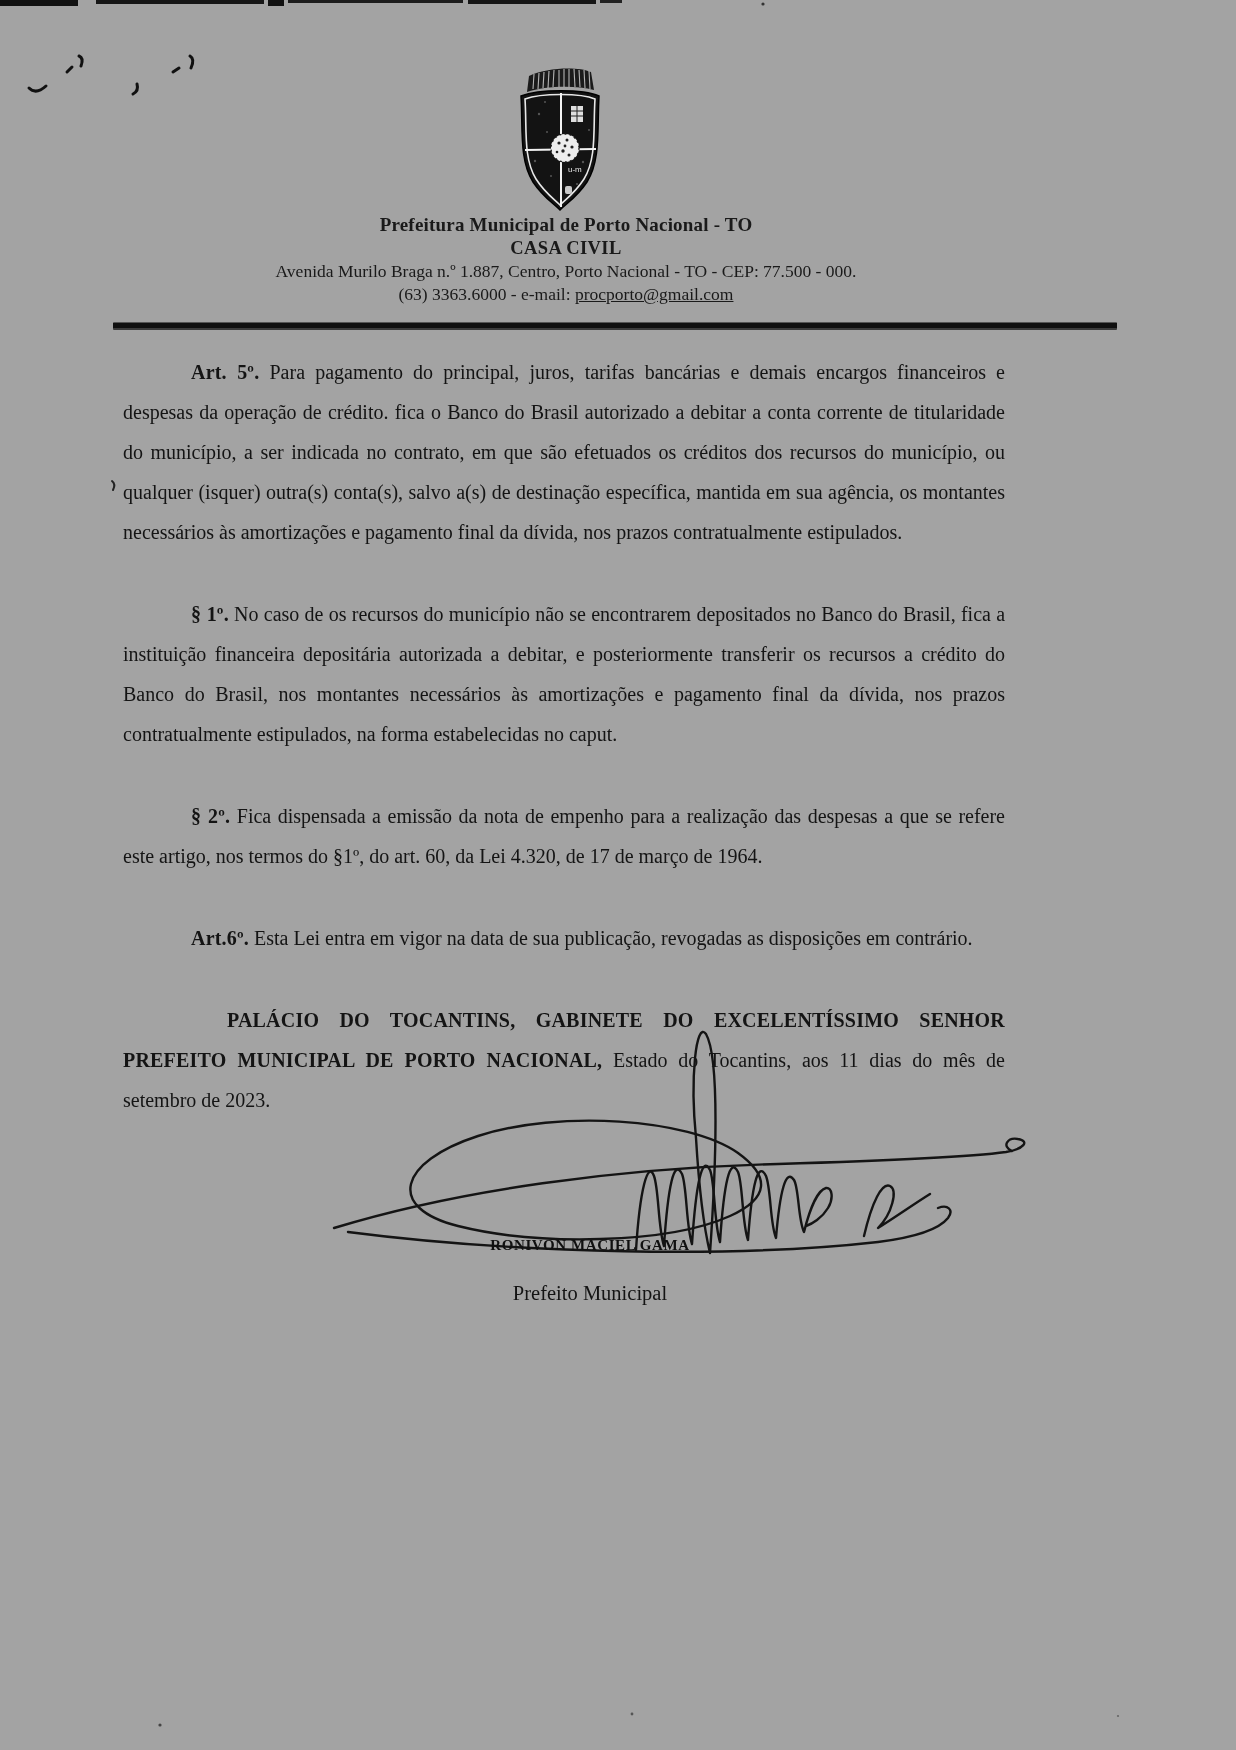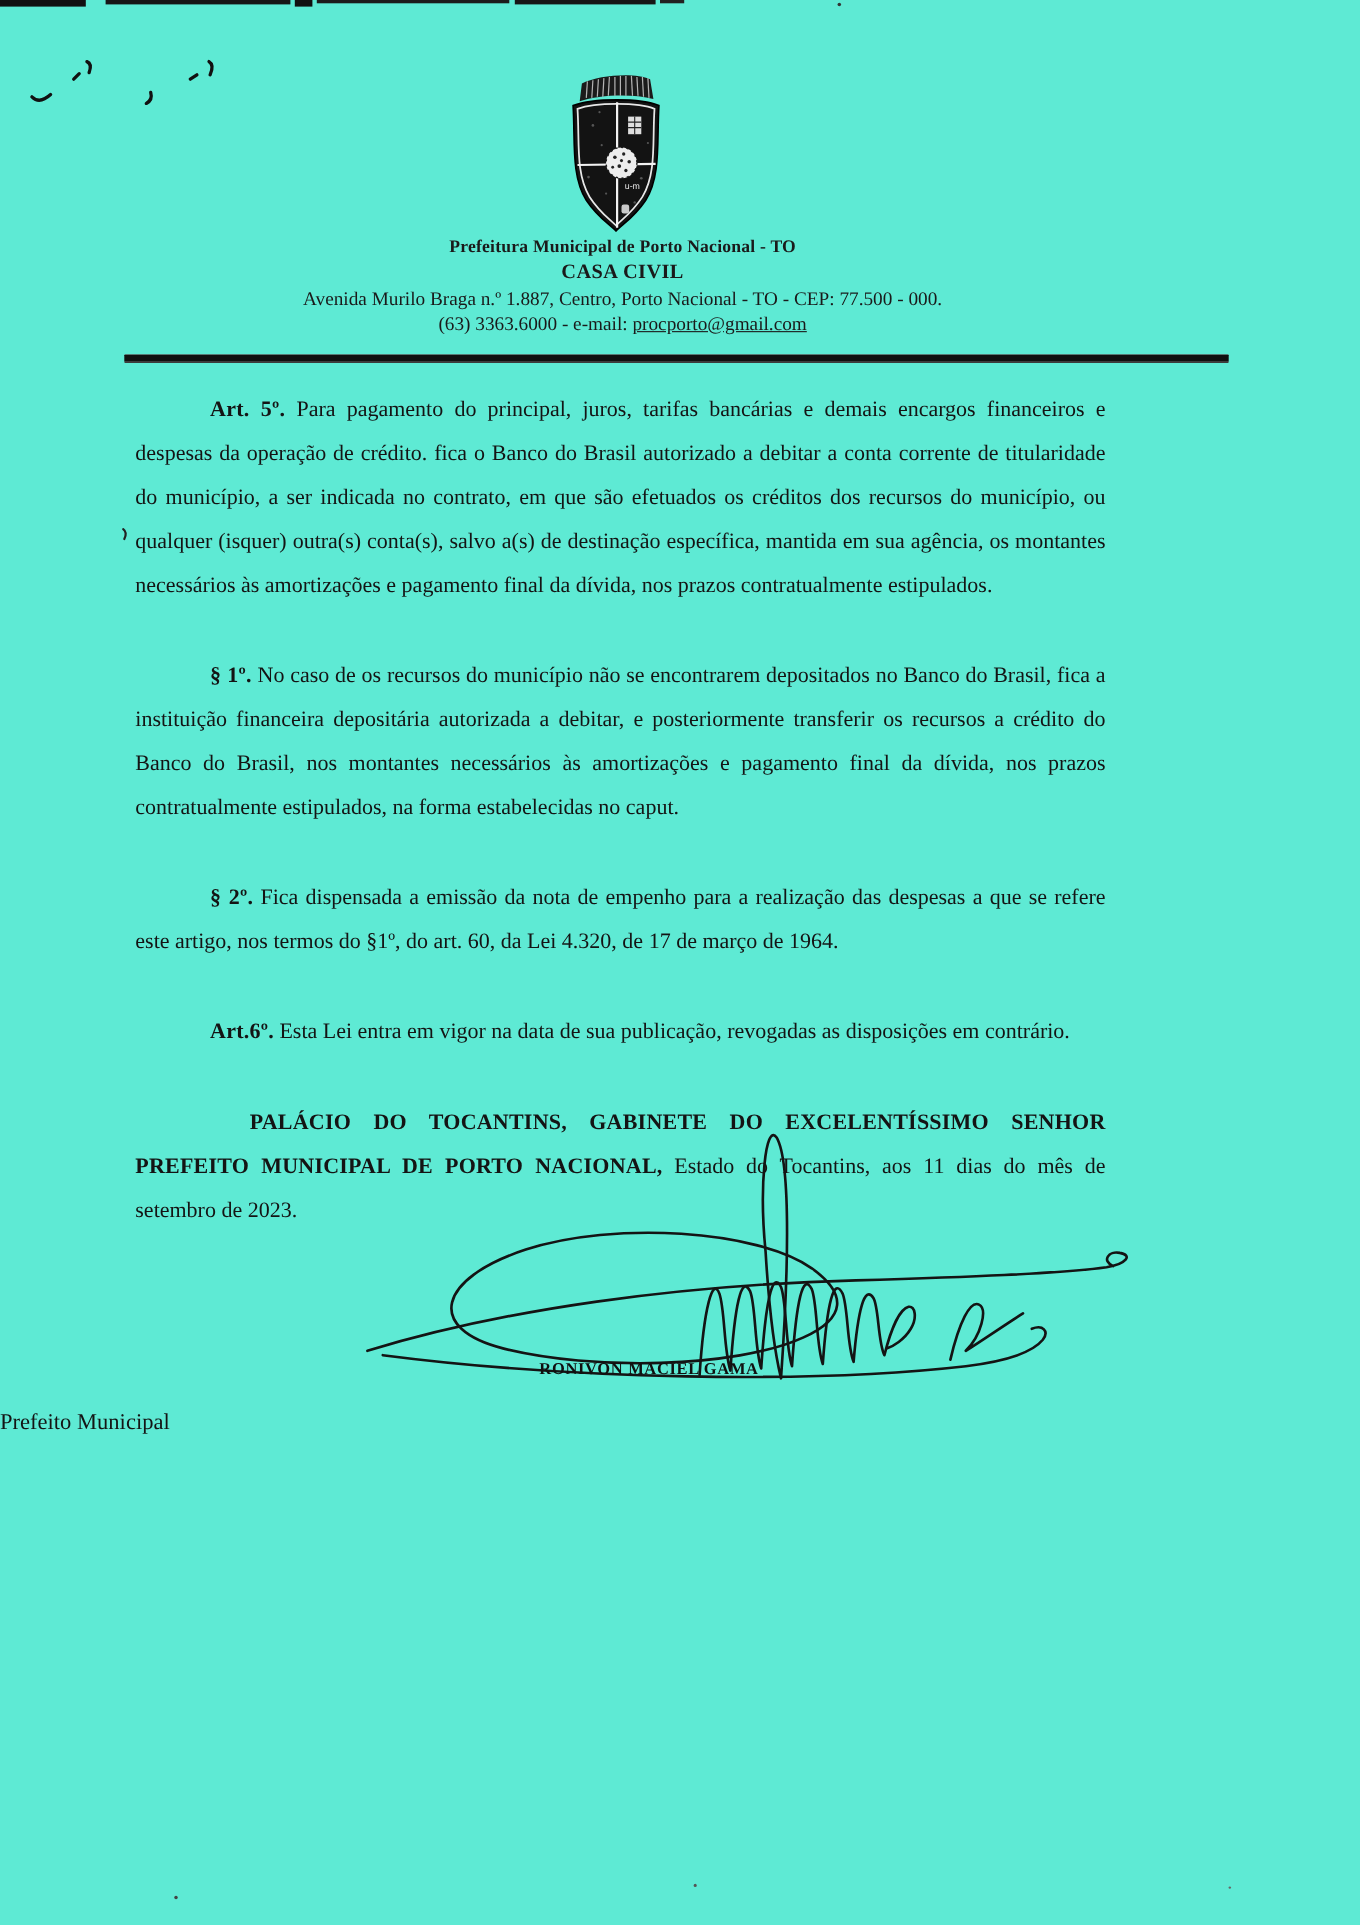--- a/index.html
+++ b/index.html
@@ -1,31 +1,31 @@
 <!DOCTYPE html>
 <html><head>
 <meta charset="utf-8">
 <style>
   * { margin:0; padding:0; box-sizing:border-box; }
   html,body { background:#e9e9e9; }
   body { font-family:"Liberation Serif", serif; }
   .page {
     position:relative; width:1236px; height:1750px;
-    background:#5eead4; color:#1a1a1a; overflow:hidden;
+    background:#a3a3a3; color:#1a1a1a; overflow:hidden;
     margin:0 auto;
   }
   
   .scan-top { position:absolute; top:0; left:0; width:1236px; height:12px; }
   .ink-marks { position:absolute; top:40px; left:15px; width:260px; height:70px; }
   .margin-mark { position:absolute; top:478px; left:108px; width:12px; height:16px; }
   .bottom-specks { position:absolute; bottom:0; left:0; width:1236px; height:60px; }
   
   .emblem { position:absolute; top:66px; left:505px; width:110px; height:146px; }
   .header-text { position:absolute; top:213px; left:0; width:1132px; text-align:center; }
-  .h-org  { font-weight:bold; font-size:16px; line-height:24px; letter-spacing:.2px; }
+  .h-org  { font-weight:bold; font-size:19px; line-height:24px; letter-spacing:.2px; }
   .h-dept { font-weight:bold; font-size:18.5px; line-height:23px; letter-spacing:.4px; }
   .h-addr { font-size:17.5px; line-height:23px; }
   .h-contact { font-size:17.5px; line-height:23px; }
   .h-contact .email { text-decoration:underline;margin-top:16px; }
   .divider {
     position:absolute; top:322px; left:113px; width:1004px; height:8px;
     background:linear-gradient(180deg,#555 0 1px,#101010 1px 6px,#3c3c3c 6px 8px);
     border-radius:1px;
   }
   
@@ -38,21 +38,21 @@
   .para.palacio { text-indent:104px; }
   .para strong { letter-spacing:.2px; }
   .caput { }
   
   .sig-scrawl { position:absolute; top:1018px; left:318px; width:720px; height:245px; }
   .sig-name {
     position:absolute; top:1237px; left:0; width:1180px; text-align:center;
     font-weight:bold; font-size:15px; letter-spacing:.6px; color:#101010;
   }
   .sig-title {
-    position:absolute; top:1282px; left:0; width:1180px; 
+    position:absolute; top:1282px; left:0; width:1180px; text-align:center;
     font-size:20.5px; color:#141414;
   }
 </style>
 </head>
 <body>
 
 <div class="page">
 
   <svg class="scan-top" viewBox="0 0 1236 12" aria-hidden="true">
     <rect x="0" y="0" width="78" height="6" fill="#111"></rect>

